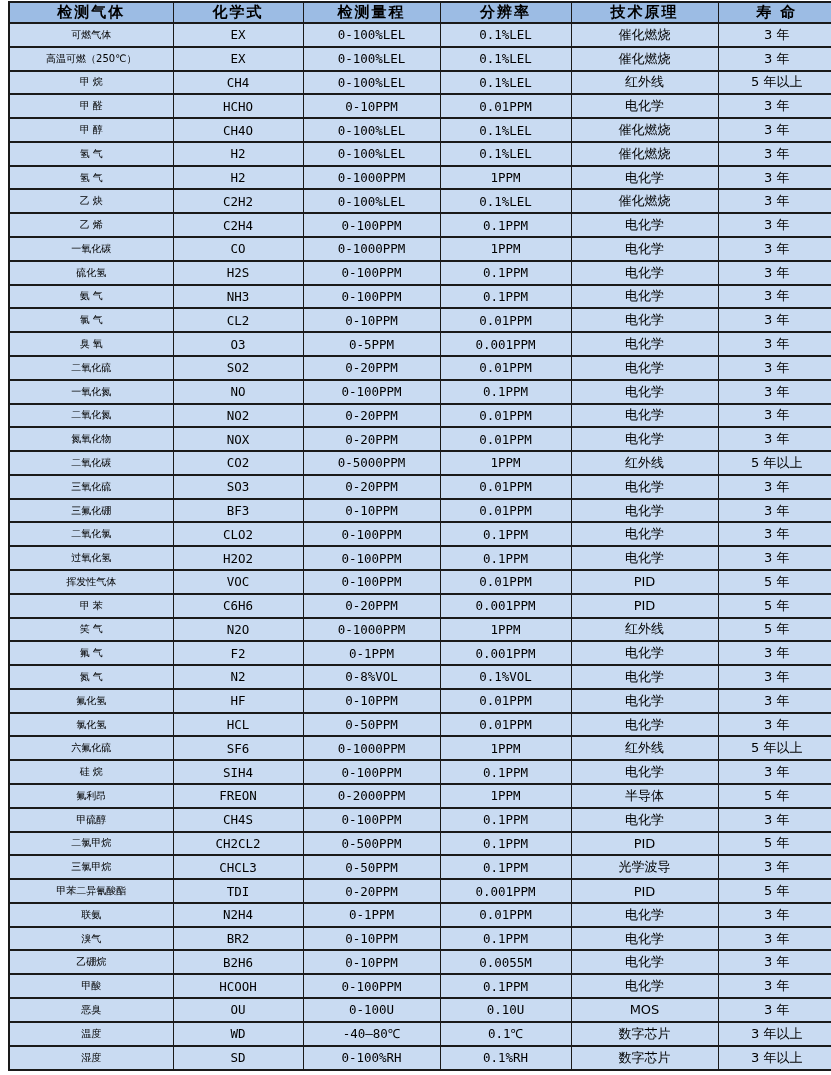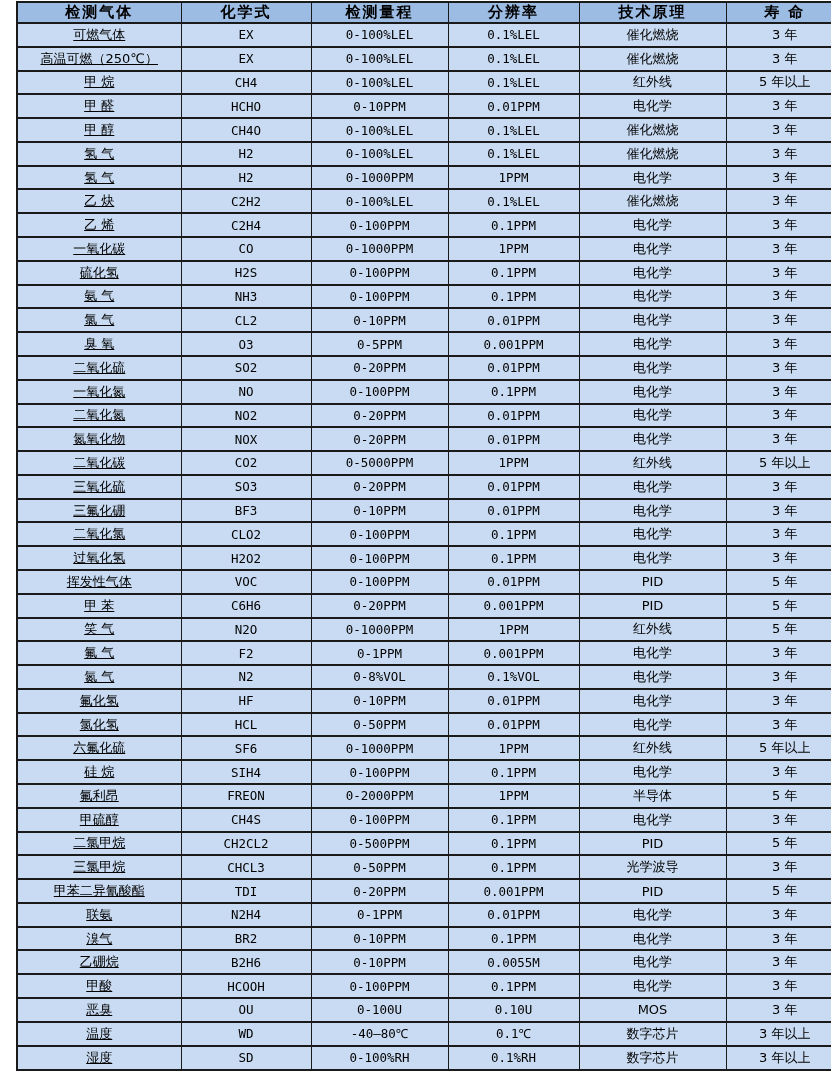--- a/index.html
+++ b/index.html
@@ -7,21 +7,21 @@
     padding: 0;
     background: #ffffff;
     width: 831px;
     height: 1075px;
     font-family: "DejaVu Sans", "Liberation Sans", sans-serif;
   }
   .page {
     box-sizing: border-box;
     width: 831px;
     height: 1075px;
-    padding: 1px 2px 2px 16px;
+    padding: 1px 2px 2px 8px;
     background: #ffffff;
   }
   table.spec-table {
     border-collapse: collapse;
     table-layout: fixed;
     width: 827px;
     height: 1070px;
     border: 2px solid var(--border-color, #1a1a1a);
   }
   table.spec-table th,
@@ -49,22 +49,21 @@
     font-size: 13px;
   }
   
   table.spec-table td.col-formula,
   table.spec-table td.col-range,
   table.spec-table td.col-resolution {
     font-family: "DejaVu Sans Mono", "Liberation Mono", monospace;
     font-size: 12.5px;
   }
   table.spec-table td.col-gas {
-    font-size: 13px;
-    text-decoration: underline;
+    font-size: 10px;
   }
   col.c-gas        { width: 164px; }
   col.c-formula    { width: 130px; }
   col.c-range      { width: 137px; }
   col.c-resolution { width: 131px; }
   col.c-principle  { width: 147px; }
   col.c-lifespan   { width: 118px; }
 </style>
 </head>
 <body style="background: rgb(255, 255, 255);">

